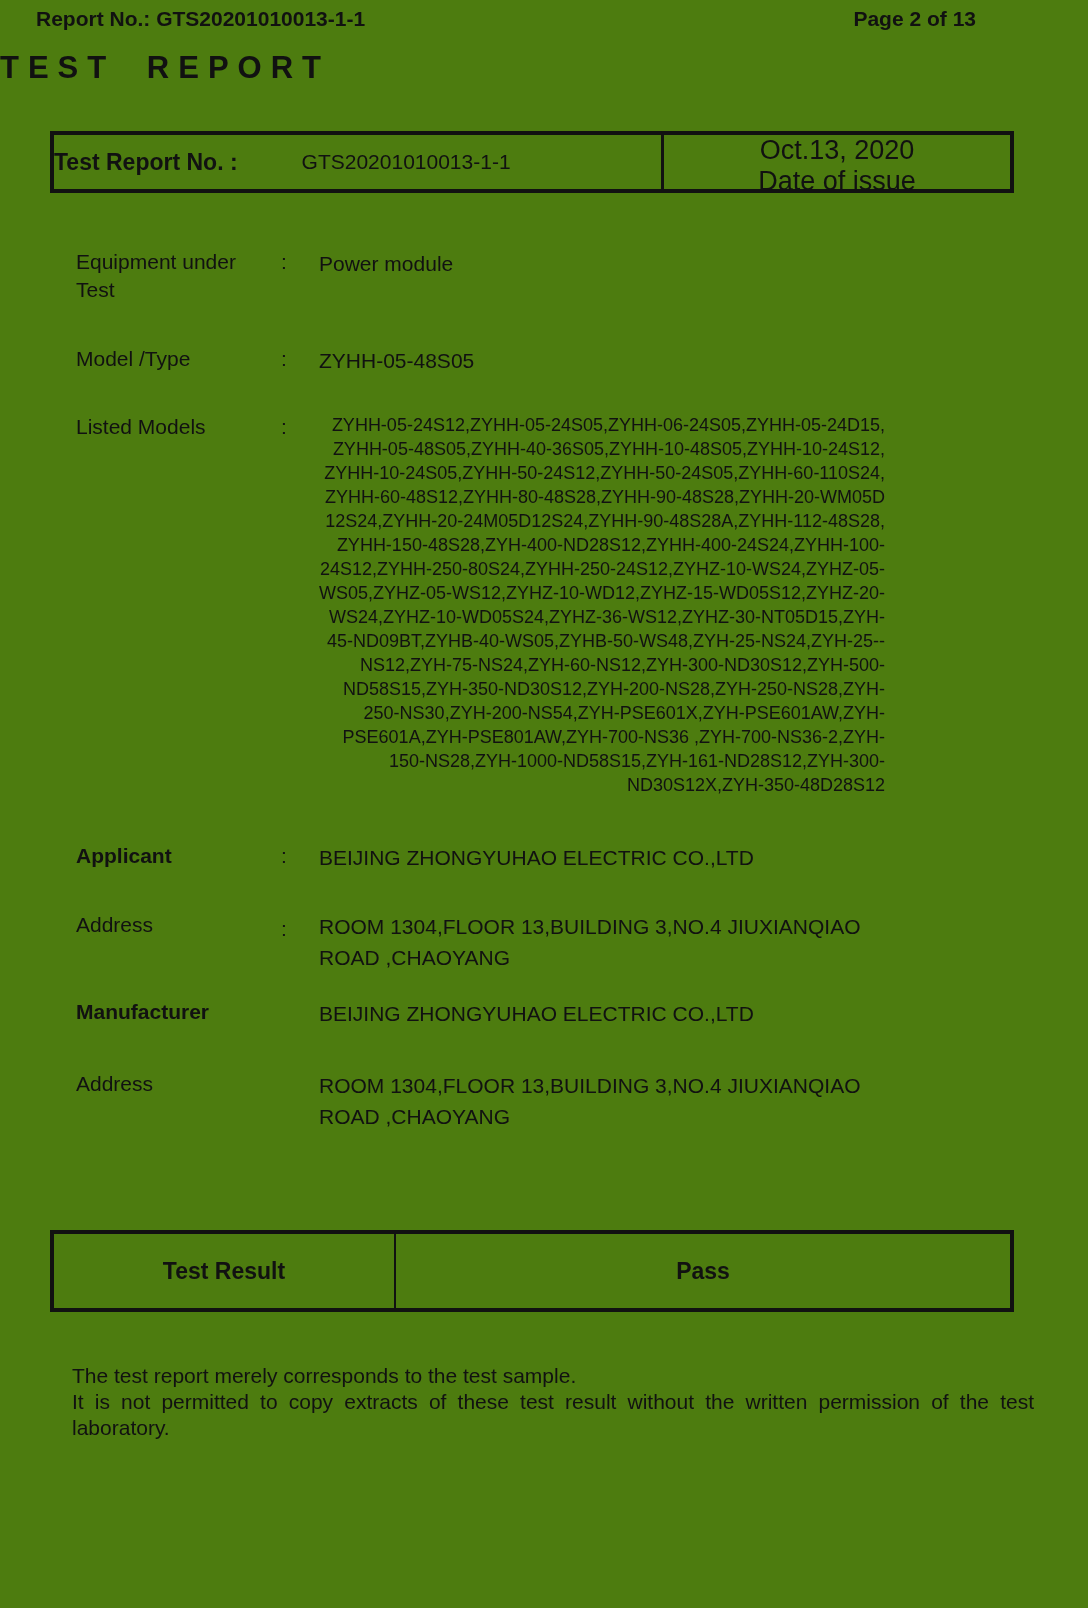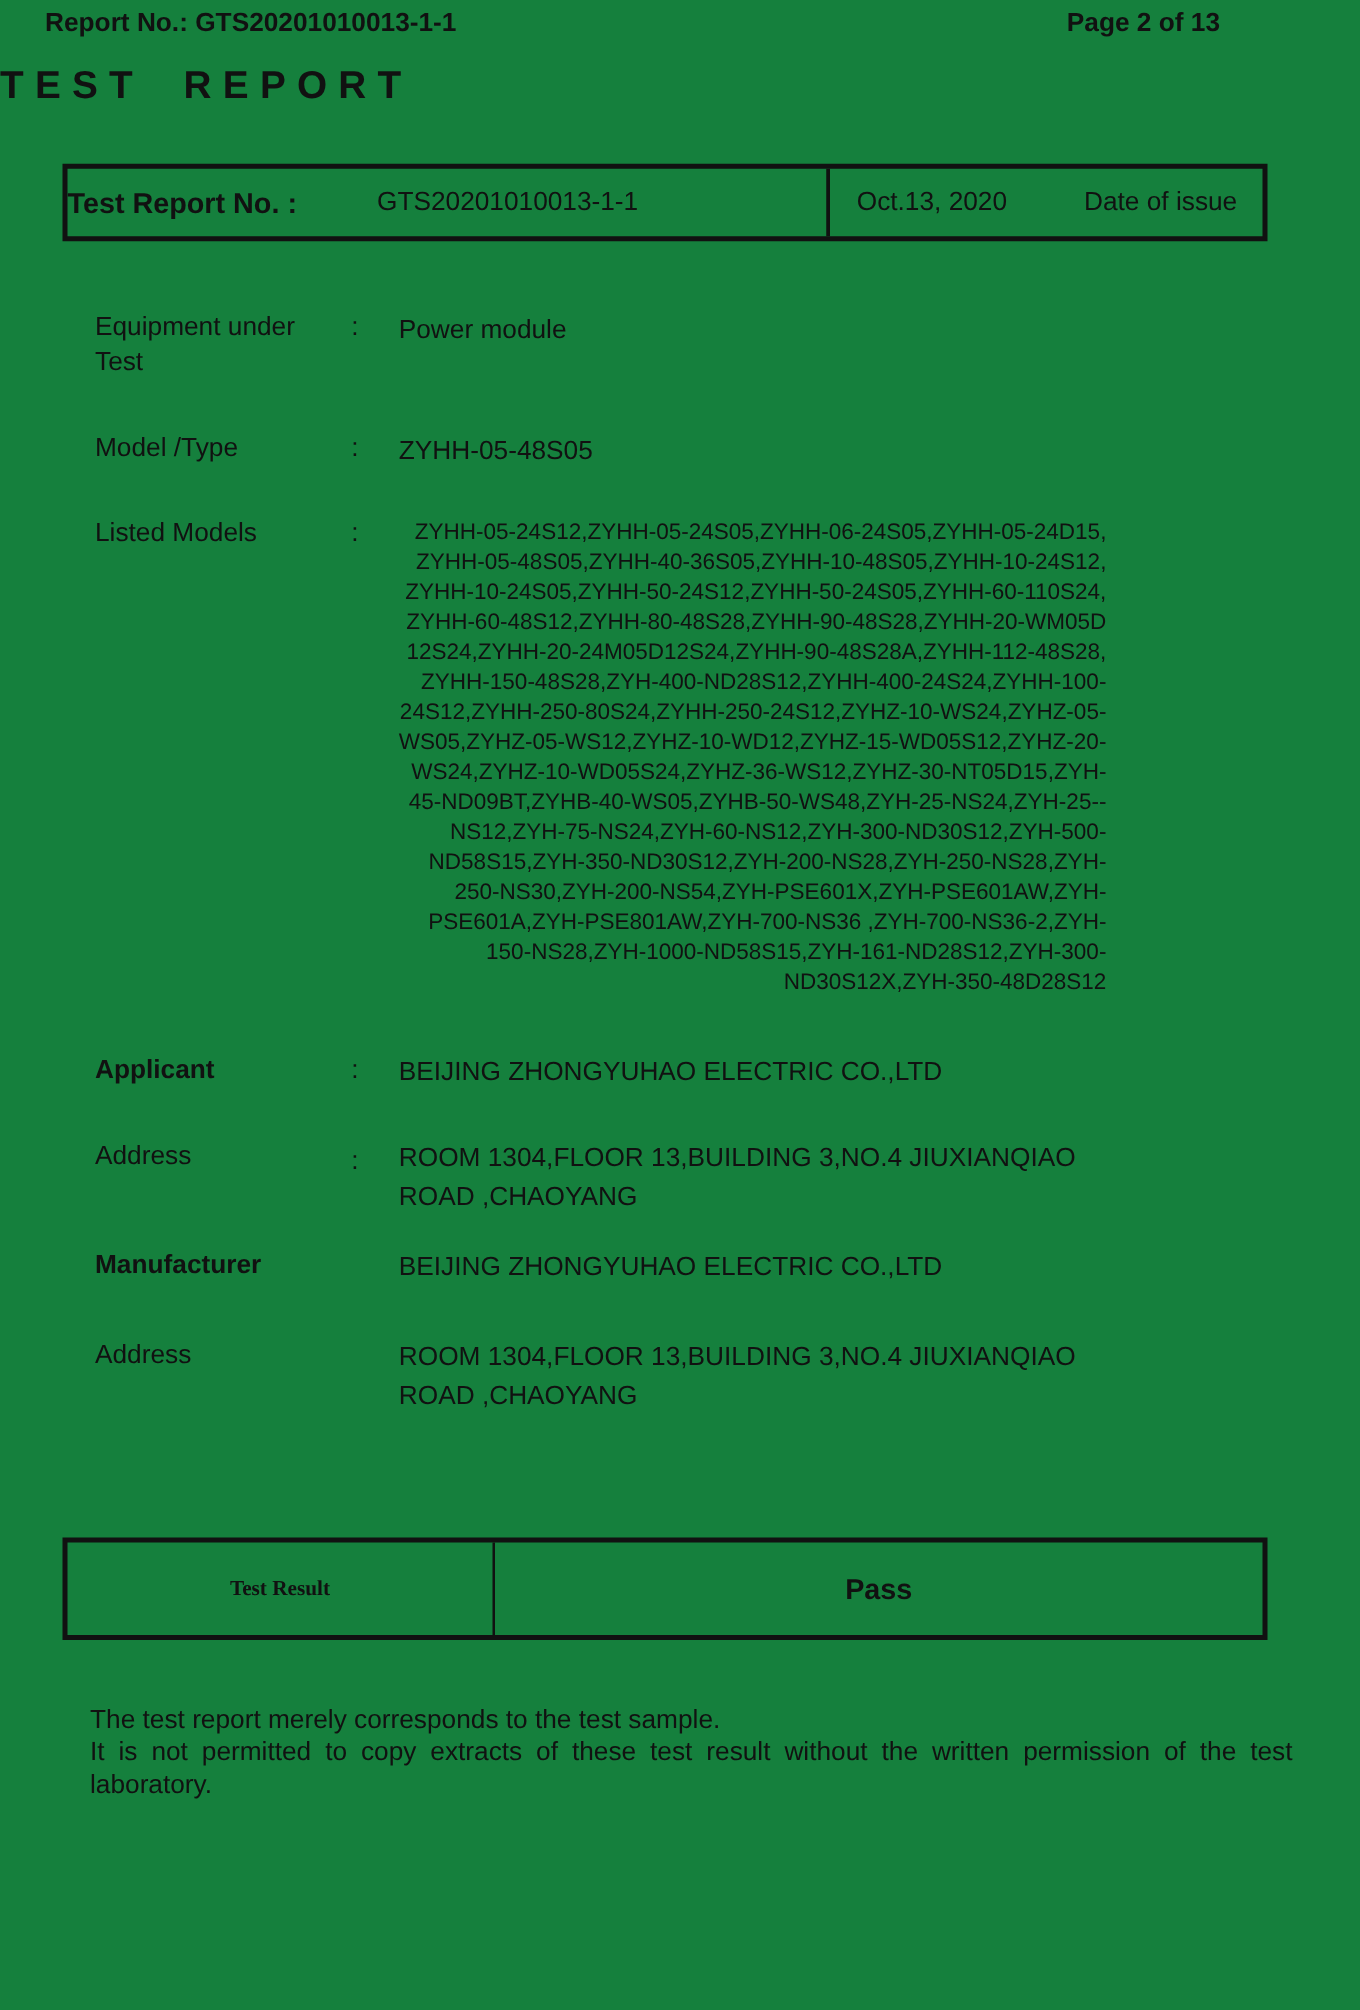--- a/index.html
+++ b/index.html
@@ -1,20 +1,20 @@
 <!DOCTYPE html>
 <html><head>
 <meta charset="utf-8">
 <style>
   html, body { margin: 0; padding: 0; background: #ffffff; }
   .page {
     position: relative;
     width: 1088px;
     height: 1608px;
-    background: #15803d;
+    background: #4d7c0f;
     color: #111111;
     font-family: "Liberation Sans", sans-serif;
     overflow: hidden;
   }
   .hdr-left {
     position: absolute; left: 36px; top: 7px;
     font-size: 21px; font-weight: bold; white-space: nowrap;
   }
   .hdr-right {
     position: absolute; right: 112px; top: 7px;
@@ -30,21 +30,21 @@
     width: 964px; height: 62px; box-sizing: border-box;
     border: 4px solid #111111; display: flex;
   }
   .info-left {
     width: 610px; box-sizing: border-box;
     border-right: 3px solid #111111;
     display: flex; align-items: center; padding-left: 0;
   }
   .info-left .lbl { font-size: 23px; font-weight: bold; white-space: nowrap; }
   .info-left .val { font-size: 21px; font-weight: normal; margin-left: 64px; white-space: nowrap; }
-  .info-right { flex: 1; display: flex; flex-direction: row; font-size: 21px; }
+  .info-right { flex: 1; display: flex; flex-direction: column; font-size: 27px; }
   .info-right .cell { flex: 1; display: flex; align-items: center; justify-content: center; white-space: nowrap; }
   .thin-rule { height: 1px; background: #9a9a9a; margin: 0 10px; }
 
   .field-row { position: absolute; left: 0; width: 100%; }
   .f-label {
     position: absolute; left: 76px; top: 0;
     font-size: 21px; line-height: 28px; white-space: pre-line;
   }
   .f-label.bold { font-weight: bold; }
   .f-sep { position: absolute; left: 281px; top: 0; font-size: 21px; line-height: 28px; }
@@ -55,21 +55,21 @@
   .f-value.models { font-size: 18px; line-height: 24px; white-space: pre; text-align: right; }
 
   .result-table {
     position: absolute; left: 50px; top: 1230px;
     width: 964px; height: 82px; box-sizing: border-box;
     border: 4px solid #111111; display: flex;
   }
   .result-left {
     width: 342px; box-sizing: border-box; border-right: 2px solid #111111;
     display: flex; align-items: center; justify-content: center;
-    font-size: 17px; font-weight: bold; font-family: Liberation Serif, serif;
+    font-size: 23px; font-weight: bold;
   }
   .result-right {
     flex: 1; display: flex; align-items: center; justify-content: center;
     font-size: 23px; font-weight: bold; text-align: center;
   }
   .footer {
     position: absolute; left: 72px; top: 1363px; width: 962px;
     font-size: 21px; line-height: 26px;
   }
   .footer p { margin: 0; }

